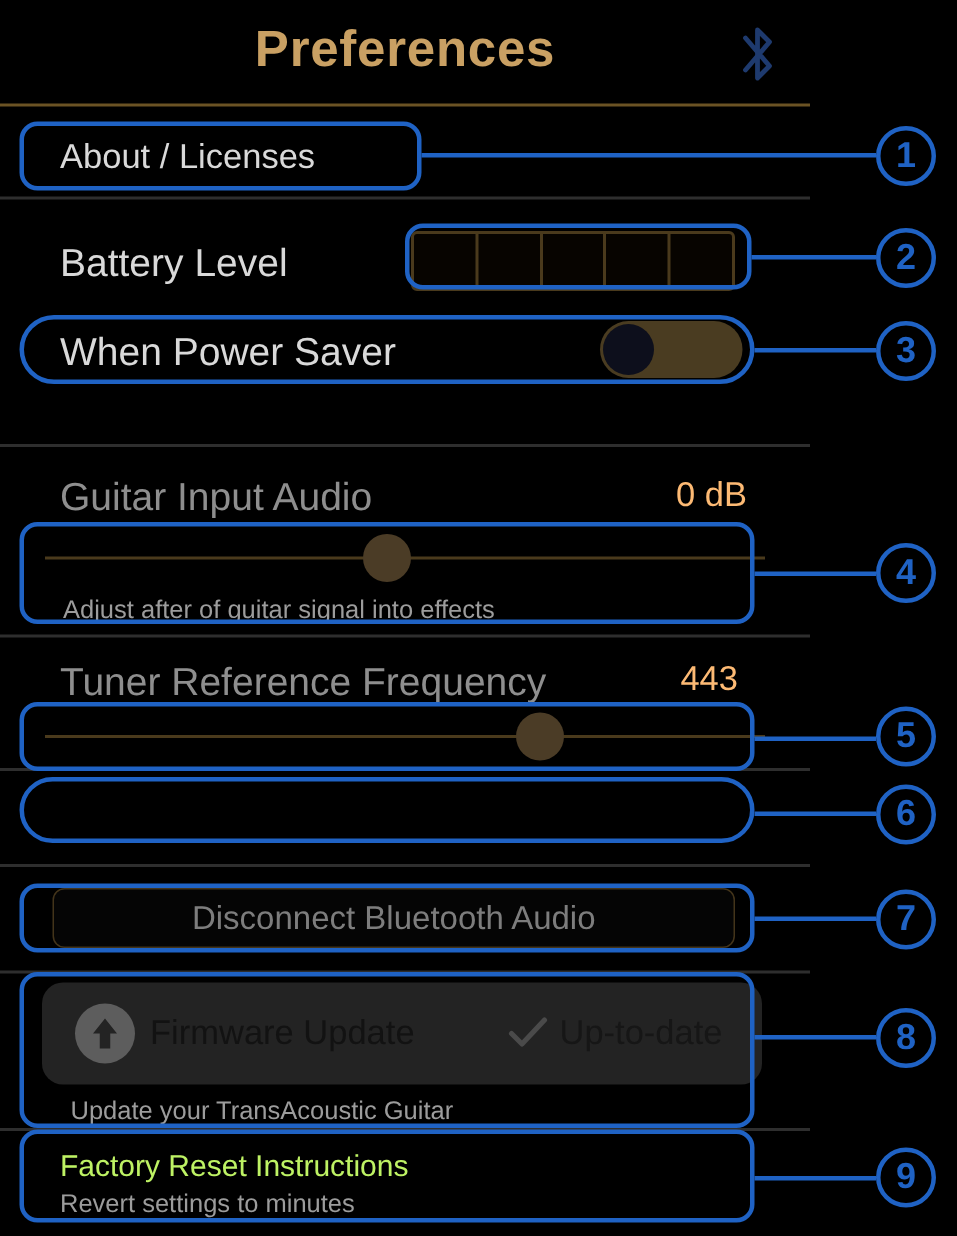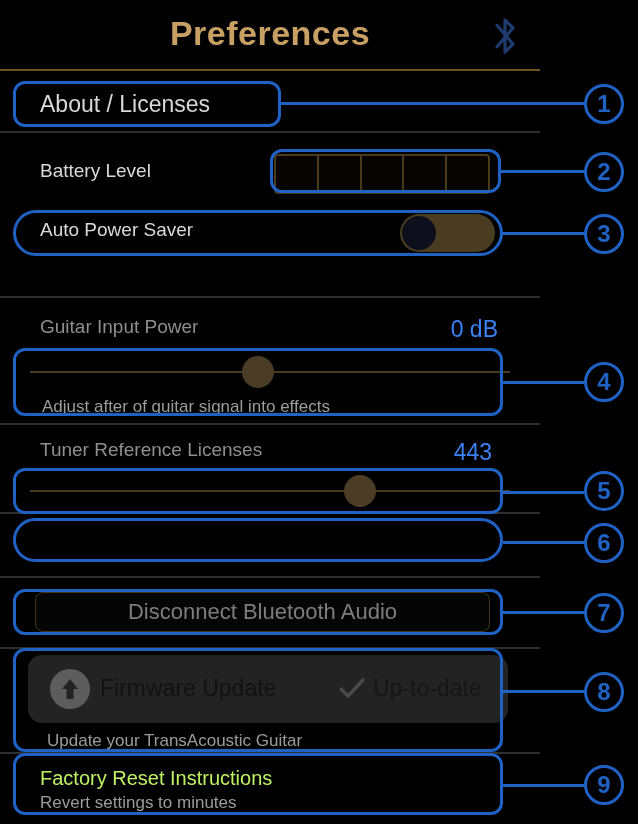--- a/index.html
+++ b/index.html
@@ -28,25 +28,25 @@
   }
   #header-rule{
     position:absolute;left:0;top:69px;width:540px;height:2px;
     background:#6b5324;
   }
 
   .divider{position:absolute;left:0;width:540px;height:2px;background:#2e2e2e;}
 
   
   .row-label{
-    position:absolute;font-size:19px;color:#d9d9d9;white-space:nowrap;
+    position:absolute;font-size:26px;color:#d9d9d9;white-space:nowrap;
   }
   .row-label.dim{color:#8e8e8e;}
   .row-value{
-    position:absolute;font-size:23px;color:#3b82f6;white-space:nowrap;
+    position:absolute;font-size:23px;color:#fdba74;white-space:nowrap;
   }
   .sub-text{
     position:absolute;font-size:17px;color:#9c9c9c;white-space:nowrap;
   }
 
   
   #about-row{position:absolute;left:0;top:81px;width:540px;height:46px;}
   #about-label{left:40px;top:10px;font-size:23px;}
 
   
@@ -150,40 +150,40 @@
     <div id="battery-gauge">
       <div class="batt-seg"></div>
       <div class="batt-seg"></div>
       <div class="batt-seg"></div>
       <div class="batt-seg"></div>
       <div class="batt-seg"></div>
     </div>
   </div>
 
   <div class="toggle-row" style="top:209px">
-    <div class="row-label toggle-label">Auto Power Saver</div>
+    <div class="row-label toggle-label">When Power Saver</div>
     <div class="toggle">
       <div class="knob"></div>
     </div>
   </div>
   <div class="divider" style="top:296px"></div>
 
   <div class="slider-wrap" style="top:312px;height:108px">
-    <div class="row-label dim" style="left:40px;top:4px">Guitar Input Power</div>
+    <div class="row-label dim" style="left:40px;top:4px">Guitar Input Audio</div>
     <div class="row-value" style="right:42px;top:4px">0 dB</div>
     <div style="position:absolute;left:0;top:40px;width:540px;height:40px">
       <div class="slider-track" style="top:19px"></div>
       <div class="slider-thumb" style="left:242px;top:4px"></div>
     </div>
     <div class="sub-text" style="left:42px;top:85px">Adjust after of guitar signal into effects</div>
   </div>
   <div class="divider" style="top:423px"></div>
 
   <div class="slider-wrap" style="top:437px;height:78px">
-    <div class="row-label dim" style="left:40px;top:2px">Tuner Reference Licenses</div>
+    <div class="row-label dim" style="left:40px;top:2px">Tuner Reference Frequency</div>
     <div class="row-value" style="right:48px;top:2px">443</div>
     <div style="position:absolute;left:0;top:36px;width:540px;height:40px">
       <div class="slider-track" style="top:17px"></div>
       <div class="slider-thumb" style="left:344px;top:2px"></div>
     </div>
   </div>
   <div class="divider" style="top:512px"></div>
 
   <div class="divider" style="top:576px"></div>
 

